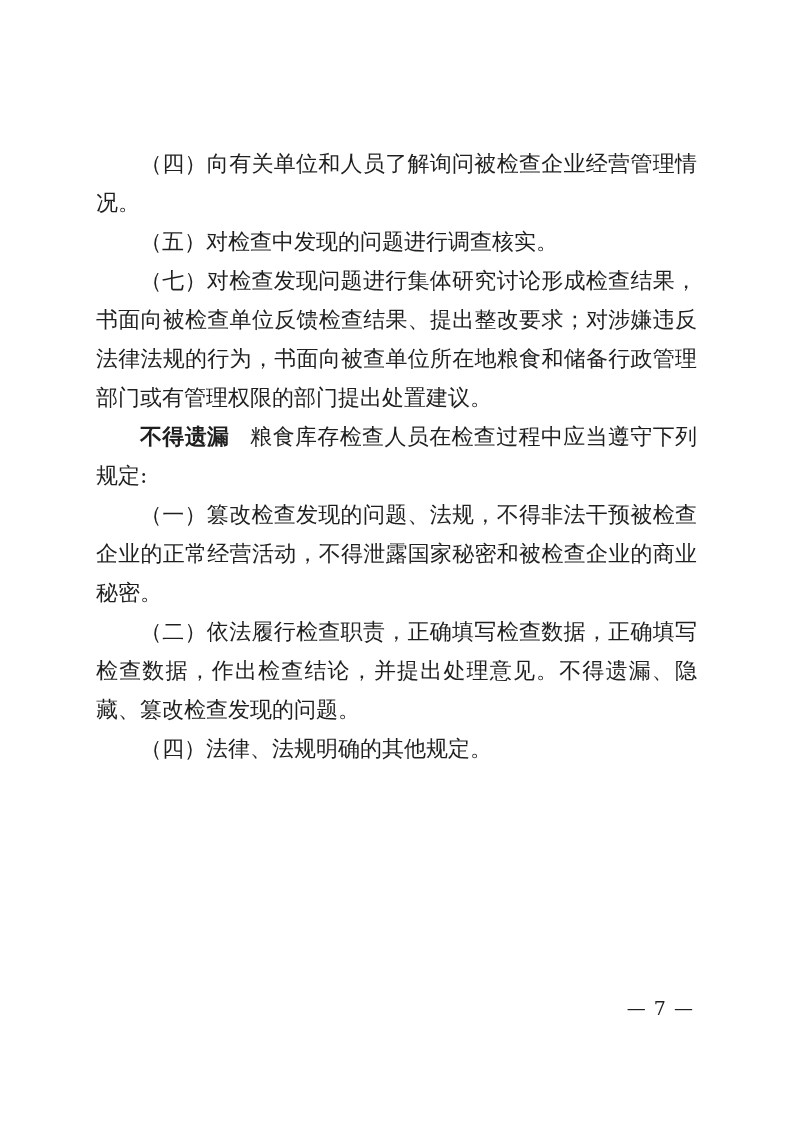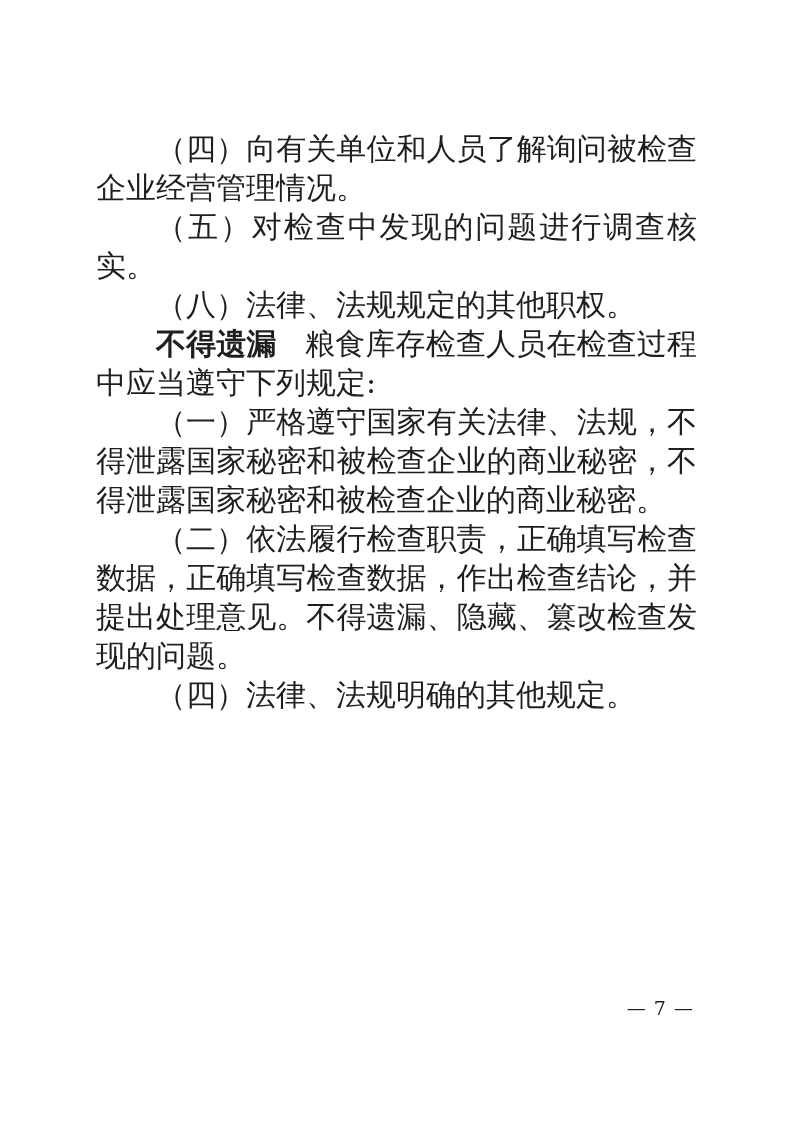--- a/index.html
+++ b/index.html
@@ -15,24 +15,24 @@
     font-family: "DejaVu Serif", "Liberation Serif", serif;
   }
   .page {
     position: absolute;
     inset: 0;
     background: #ffffff;
   }
   .content {
     position: absolute;
     left: 96px;
-    top: 129px;
+    top: 144px;
     width: 601px;
     color: #1f1f1f;
-    font-size: 30px;
+    font-size: 22px;
     line-height: 39px;
     text-align: justify;
     word-break: break-all;
   }
   .content p {
     margin: 0;
     padding: 0;
     text-indent: 2em;
   }
   .content .term {
@@ -50,20 +50,20 @@
     font-family: "DejaVu Serif", "Liberation Serif", serif;
   }
 </style>
 </head>
 <body>
 
 <div class="page">
   <div class="content">
       <p>（四）向有关单位和人员了解询问被检查企业经营管理情况。</p>
       <p>（五）对检查中发现的问题进行调查核实。</p>
-      <p>（八）法律、法规规定的其他职权。</p>
+      <p>（七）对检查发现问题进行集体研究讨论形成检查结果，书面向被检查单位反馈检查结果、提出整改要求；对涉嫌违反法律法规的行为，书面向被查单位所在地粮食和储备行政管理部门或有管理权限的部门提出处置建议。</p>
       <p><span class="term">不得遗漏</span>粮食库存检查人员在检查过程中应当遵守下列规定:</p>
-      <p>（一）严格遵守国家有关法律、法规，不得泄露国家秘密和被检查企业的商业秘密，不得泄露国家秘密和被检查企业的商业秘密。</p>
+      <p>（一）篡改检查发现的问题、法规，不得非法干预被检查企业的正常经营活动，不得泄露国家秘密和被检查企业的商业秘密。</p>
       <p>（二）依法履行检查职责，正确填写检查数据，正确填写检查数据，作出检查结论，并提出处理意见。不得遗漏、隐藏、篡改检查发现的问题。</p>
       <p>（四）法律、法规明确的其他规定。</p>
     </div>
   <div class="page-number">— 7 —</div>
 </div>
 
 </body></html>

